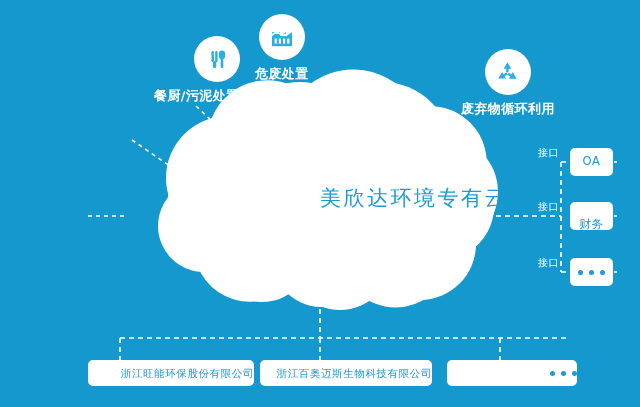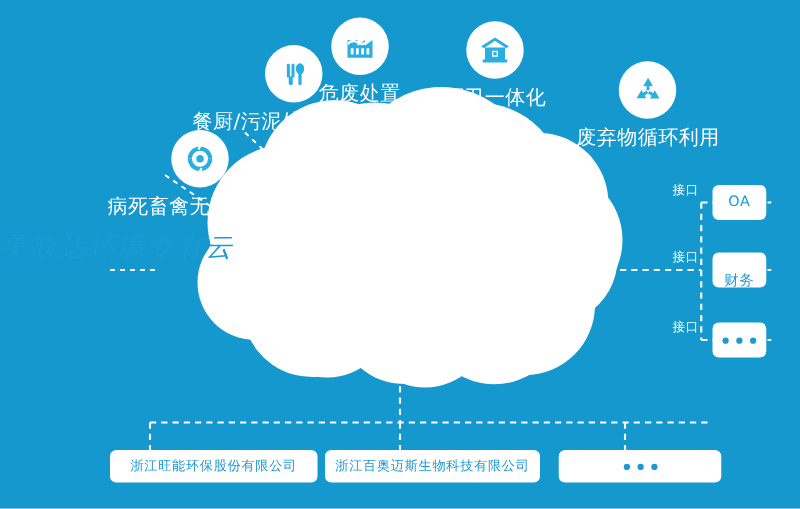--- a/index.html
+++ b/index.html
@@ -40,24 +40,25 @@
     background: #ffffff;
     display: flex;
     align-items: center;
     justify-content: center;
     box-shadow: 0 0 0 0 rgba(0,0,0,0);
   }
   .node-icon svg { display: block; }
   .node-label {
     margin-top: 7px;
     color: #ffffff;
-    font-size: 16px;
+    font-size: 13px;
     line-height: 1;
     white-space: nowrap;
     letter-spacing: 0.4px;
+    font-weight: bold;
   }
 
   
   .iface-label {
     position: absolute;
     z-index: 6;
     color: #ffffff;
     font-size: 10px;
     line-height: 1;
     white-space: nowrap;
@@ -73,47 +74,46 @@
     display: flex;
     align-items: center;
     justify-content: center;
     color: #1b9ad6;
     font-size: 11px;
     line-height: 1;
     white-space: nowrap;
     letter-spacing: 0.6px;
   }
   .box.sys { width: 43px; height: 28px; font-size: 11.5px; }
-  .box.partner { height: 26px; font-size: 10.5px; }
+  .box.partner { height: 26px; font-size: 10.5px; justify-content: flex-end; }
   .dots {
     display: flex;
     gap: 6px;
     align-items: center;
   }
   .dots i {
     display: block;
     width: 5px; height: 5px;
     border-radius: 50%;
     background: #1b9ad6;
   }
 
   
   #cloud-title {
     position: absolute;
     z-index: 6;
     left: 0;
     top: 188px;
     width: 508px;
-    text-align: left;
+    text-align: right;
     color: #1b9ad6;
     font-size: 21px;
     letter-spacing: 2.5px;
     line-height: 1;
     pointer-events: none;
-    font-style: italic;
   }
 </style>
 </head>
 <body>
 
 <div id="stage">
 
   <svg id="lines" viewBox="0 0 640 407">
     <g stroke="#ffffff" stroke-width="1.6" fill="none" stroke-linecap="butt" stroke-dasharray="4 4">
 
@@ -199,68 +199,34 @@
           <rect x="9.8" y="14.6" width="2.2" height="5"></rect>
           <rect x="14" y="14.6" width="2.2" height="5"></rect>
           <rect x="18.2" y="14.6" width="2.2" height="5"></rect>
           <path d="M3.2 9.6 q4 -3.4 8 -0.6 q4 2.8 8 -1.2 l0 2.6 q-4 3.4 -8 0.6 q-4 -2.8 -8 1.2 Z"></path>
         </g>
       </svg>
     </div>
     <div class="node-label">危废处置</div>
   </div>
 
-  <div class="node" style="left:355px; top:17px;">
-    <div class="node-icon">
-      <svg width="26" height="26" viewBox="0 0 26 26">
-        <g fill="#29b0e0">
-          <path d="M13 3 L24 10 L22 11.6 L13 5.6 L4 11.6 L2 10 Z"></path>
-          <rect x="5" y="11" width="16" height="10"></rect>
-          <rect x="3.2" y="20.6" width="19.6" height="2.4"></rect>
-        </g>
-        <g fill="#ffffff">
-          <rect x="10.6" y="13.6" width="4.8" height="4.8"></rect>
-        </g>
-        <rect x="11.7" y="14.7" width="2.6" height="2.6" fill="#29b0e0"></rect>
-      </svg>
-    </div>
-    <div class="node-label">环卫一体化</div>
-  </div>
 
   <div class="node" style="left:461px; top:49px;">
     <div class="node-icon">
       <svg width="27" height="27" viewBox="0 0 27 27">
         <g fill="#29b0e0">
           <path d="M13.5 3.2 L17.3 9.8 L14.6 9.8 L14.6 13.2 L12.2 13.2 L12.2 9.8 L9.6 9.8 Z"></path>
           <path d="M4.2 19.6 L8.2 12.9 L9.5 15.2 L12.4 13.5 L13.6 15.6 L10.7 17.3 L12 19.6 Z"></path>
           <path d="M22.6 19.8 L15 19.8 L16.3 17.5 L13.4 15.8 L14.6 13.7 L17.5 15.4 L18.8 13.1 Z"></path>
         </g>
       </svg>
     </div>
     <div class="node-label">废弃物循环利用</div>
   </div>
 
-  <div class="node" style="left:86px; top:104px;">
-    <div class="node-icon">
-      <svg width="28" height="28" viewBox="0 0 28 28">
-        <g fill="#29b0e0">
-          <path d="M14 4.2 a9.8 9.8 0 0 1 9.8 9.8 l-3.4 0 a6.4 6.4 0 0 0 -6.4 -6.4 Z"></path>
-          <path d="M23.8 14 a9.8 9.8 0 0 1 -9.8 9.8 l0 -3.4 a6.4 6.4 0 0 0 6.4 -6.4 Z"></path>
-          <path d="M14 23.8 A9.8 9.8 0 0 1 4.2 14 l3.4 0 a6.4 6.4 0 0 0 6.4 6.4 Z"></path>
-          <path d="M4.2 14 A9.8 9.8 0 0 1 14 4.2 l0 3.4 A6.4 6.4 0 0 0 7.6 14 Z"></path>
-          <circle cx="14" cy="14" r="3"></circle>
-        </g>
-        <g fill="#ffffff">
-          <rect x="13.1" y="1.8" width="1.8" height="5" transform="rotate(30 14 4.2)"></rect>
-          <rect x="13.1" y="21.2" width="1.8" height="5" transform="rotate(30 14 23.8)"></rect>
-        </g>
-      </svg>
-    </div>
-    <div class="node-label">病死畜禽无害化处置</div>
-  </div>
 
 
   <div class="iface-label" style="left:538px; top:148px;">接口</div>
   <div class="box sys" style="left:570px; top:148px;">
     <span>OA</span>
   </div>
 
   <div class="iface-label" style="left:538px; top:202px;">接口</div>
   <div class="box sys" style="left:570px; top:202px;align-items:flex-end;">
     <span>财务</span>

